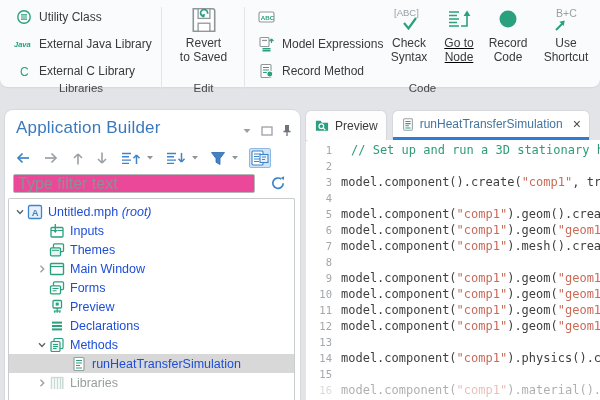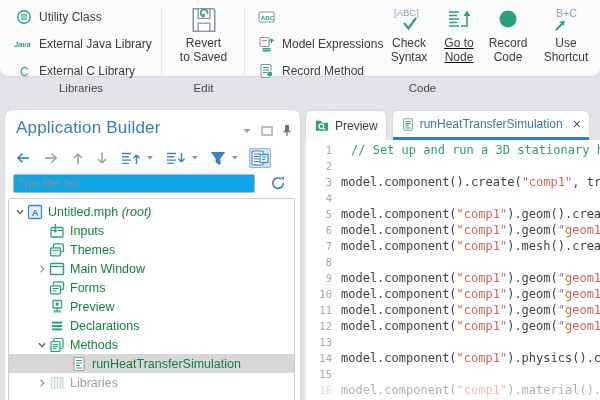--- a/index.html
+++ b/index.html
@@ -5,21 +5,21 @@
   html,body{margin:0;padding:0;}
   body{
     width:600px;height:400px;overflow:hidden;position:relative;
     background:#e2e4e7;
     font-family:"Liberation Sans",sans-serif;
     -webkit-font-smoothing:antialiased;
     user-select:none;
   }
   
   .ribbon{
-    position:absolute;left:0;top:0;width:600px;height:76px;
+    position:absolute;left:0;top:0;width:600px;height:87px;
     background:#fafbfc;border-radius:0 0 8px 8px;
     box-shadow:0 1px 2px rgba(0,0,0,0.06);
   }
   .rgroup{position:absolute;top:0;height:97px;}
   #grp-libraries{left:0;width:162px;}
   #grp-edit{left:162px;width:83px;}
   #grp-code{left:245px;width:355px;}
   #grp-libraries::after,#grp-edit::after{
     content:"";position:absolute;right:0;top:7px;bottom:7px;width:1px;background:#e4e5e8;
   }
@@ -59,38 +59,38 @@
   .ab-toolbar{
     position:absolute;left:8px;top:36px;height:24px;right:4px;
     display:flex;align-items:center;gap:10px;
   }
   .tb-ic{display:flex;align-items:center;cursor:pointer;padding:1px;}
   .tb-caret{display:flex;align-items:center;cursor:pointer;margin-left:-6px;}
   .tb-active{background:#cfe4f7;border:1px solid #8fb9e0;border-radius:2px;padding:1px;}
   .ab-filter{position:absolute;left:8px;top:64px;right:8px;height:20px;}
   .ab-filter input{
     position:absolute;left:0;top:0;width:232px;height:17px;
-    border:1px solid #b3b6ba;border-radius:2px;background:#0ea5e9;
-    font-family:"Liberation Sans",sans-serif;font-size:10px;color:#333;padding:0 4px;outline:none;
+    border:1px solid #b3b6ba;border-radius:2px;background:#ec4899;
+    font-family:"Liberation Sans",sans-serif;font-size:16px;color:#333;padding:0 4px;outline:none;
   }
   .ab-filter input::placeholder{color:#8c9094;}
   .refresh{position:absolute;right:6px;top:1px;cursor:pointer;display:flex;}
   
   .tree{
     position:absolute;left:3px;right:5px;top:88px;bottom:0;
     border:1px solid #c9cbce;border-bottom:none;border-radius:2px 2px 0 0;
     background:#fff;overflow:hidden;padding-top:3px;
   }
   .tree-row{
     display:flex;align-items:center;height:19px;cursor:pointer;white-space:nowrap;
   }
   .tree-row.selected{background:#d8d8d8;}
   .tchev{width:14px;flex:0 0 14px;display:flex;align-items:center;justify-content:center;}
   .ticon{width:16px;flex:0 0 16px;display:flex;align-items:center;justify-content:center;margin-right:5px;}
-  .tlabel{font-size:12.5px;color:#15803d;}
+  .tlabel{font-size:12.5px;color:#1d4ed8;}
   .tlabel em{font-style:italic;}
   .tree-row.dimmed .tlabel{color:#97a09c;}
   .tree-row.dimmed .ticon{opacity:0.55;}
 
   
   .tabbar{position:absolute;left:306px;top:111px;height:29px;display:flex;gap:7px;justify-content:center;}
   .tab{
     display:flex;align-items:center;gap:5px;padding:0 8px;
     background:#fdfdfe;border-radius:5px 5px 0 0;cursor:pointer;
     box-shadow:0 0 0 1px rgba(0,0,0,0.05);font-size:12px;color:#3c3c3c;

